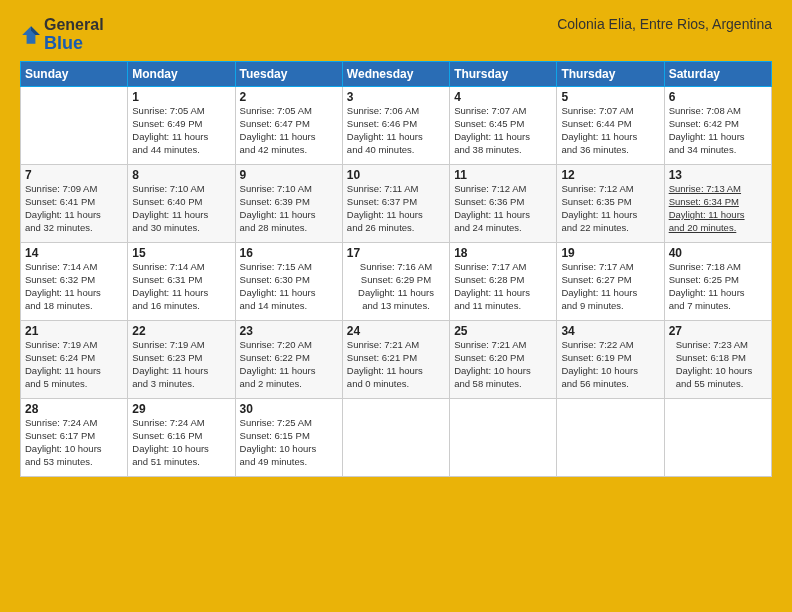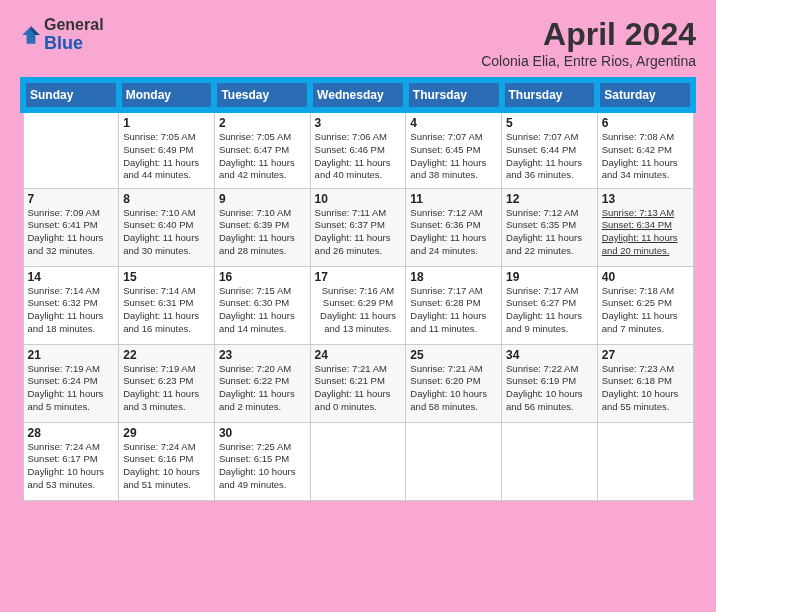--- a/index.html
+++ b/index.html
@@ -4,24 +4,24 @@
   <style>
     * { margin: 0; padding: 0; box-sizing: border-box; }
     body {
       font-family: Arial, sans-serif;
       background: #fff;
       width: 792px;
       height: 612px;
       overflow: hidden;
     }
     .page {
-      width: 716px;
+      width: 792px;
       height: 612px;
       padding: 16px 20px 10px 20px;
-      background: #f9a8d4;
+      background: #eab308;
     }
     .header {
       display: flex;
       justify-content: space-between;
       align-items: flex-start;
       margin-bottom: 8px;
     }
     .logo {
       display: flex;
       align-items: center;
@@ -63,21 +63,21 @@
       border-collapse: collapse;
       font-size: 10.5px;
     }
     .calendar-table thead tr th {
       background: #2a6db5;
       color: #fff;
       padding: 5px 4px;
       text-align: left;
       font-size: 12px;
       font-weight: bold;
-      border: 6px solid #0ea5e9;
+      border: 1px solid #0ea5e9;
     }
     .calendar-table tbody tr td {
       border: 1px solid #ccc;
       vertical-align: top;
       padding: 3px 4px;
       width: calc(100% / 7);
       height: 78px;
       background: #fff;
     }
     .calendar-table tbody tr:nth-child(even) td {
@@ -108,21 +108,20 @@
       <svg class="logo-icon" viewBox="0 0 40 40" xmlns="http://www.w3.org/2000/svg">
         <polygon points="20,4 36,20 28,20 28,36 12,36 12,20 4,20" fill="#2a6db5"></polygon>
         <polygon points="20,4 36,20 28,20 20,12" fill="#1a4a80"></polygon>
       </svg>
       <div class="logo-text">
         <span class="logo-general">General</span>
         <span class="logo-blue">Blue</span>
       </div>
     </div>
     <div class="title-block">
-      <div class="month-title">April 2024</div>
       <div class="subtitle">Colonia Elia, Entre Rios, Argentina</div>
     </div>
   </div>
 
   <table class="calendar-table">
     <thead>
       <tr>
       <th>Sunday</th>
           <th>Monday</th>
           <th>Tuesday</th>
@@ -318,21 +317,21 @@
           </td>
           <td>
             <span class="day-num">34</span>
             <div class="day-info" style="white-space: pre-line;">Sunrise: 7:22 AM
 Sunset: 6:19 PM
 Daylight: 10 hours
 and 56 minutes.</div>
           </td>
           <td>
             <span class="day-num">27</span>
-            <div class="day-info" style="white-space: pre-line;">Sunrise: 7:23 AM
+            <div class="day-info" style="white-space: pre-line; margin-left: 7px;">Sunrise: 7:23 AM
 Sunset: 6:18 PM
 Daylight: 10 hours
 and 55 minutes.</div>
           </td>
         </tr>
         <tr>
           <td>
             <span class="day-num">28</span>
             <div class="day-info" style="white-space: pre-line;">Sunrise: 7:24 AM
 Sunset: 6:17 PM

